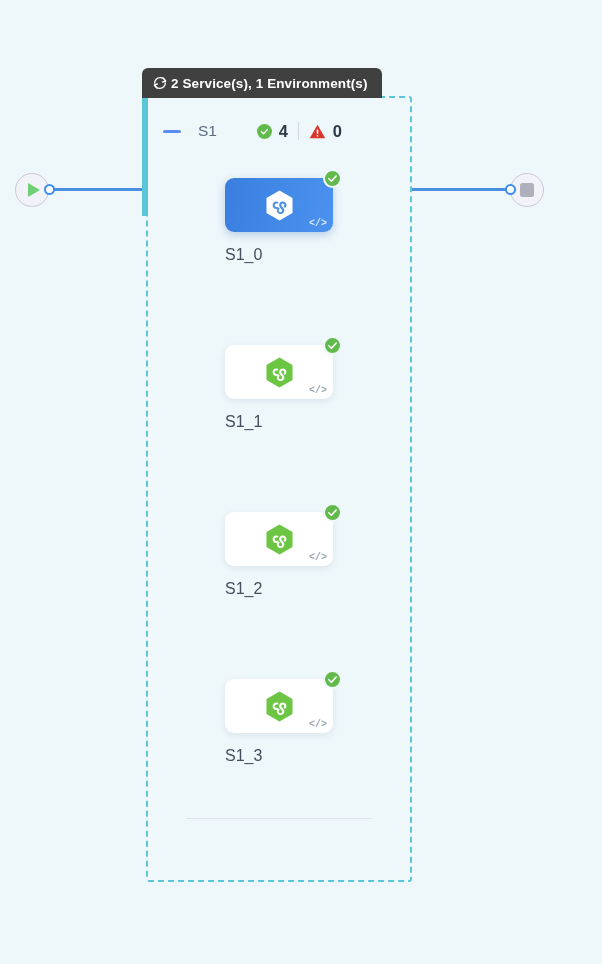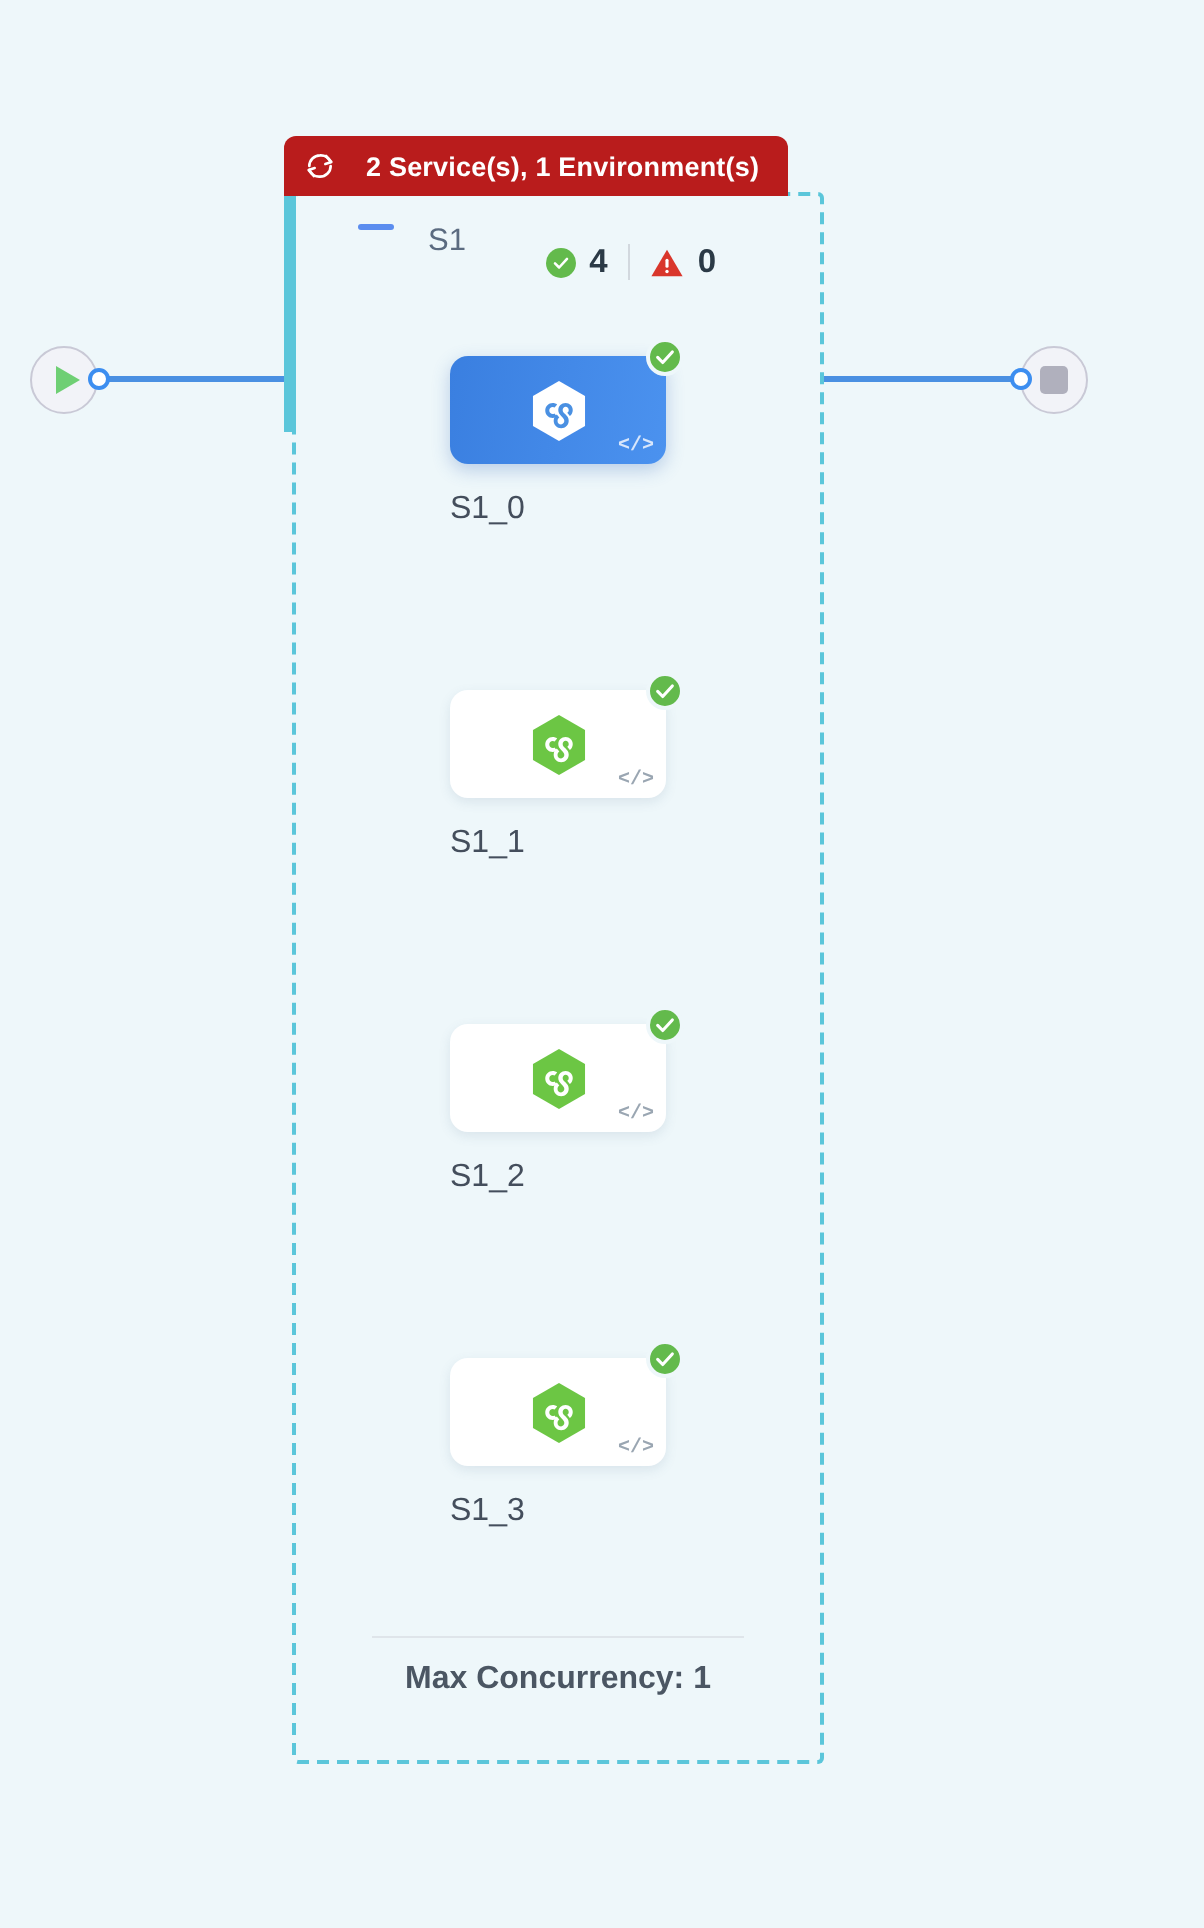--- a/index.html
+++ b/index.html
@@ -37,46 +37,46 @@
   .conn {
     position: absolute; height: 2.6px; background: #4a90e2; z-index: 1;
   }
   .conn.l { left: 53px;  top: 188px; width: 95px; }
   .conn.r { left: 412px; top: 188px; width: 95px; }
 
   
   .group-header {
     position: absolute; left: 142px; top: 68px;
     height: 30px; padding: 0 14px 0 10px;
-    background: #b91c1c; color: #ffffff;
+    background: #404040; color: #ffffff;
     border-radius: 6px 6px 0 0;
-    display: flex; align-items: center; gap: 15px;
+    display: flex; align-items: center; gap: 3px;
     font-size: 13.5px; font-weight: bold; letter-spacing: .1px;
     white-space: nowrap; z-index: 3;
   }
   .cycle-icon { width: 16px; height: 16px; display: block; }
 
   .group-rail {
     position: absolute; left: 142px; top: 96px;
     width: 6px; height: 120px; background: #5bc6da; z-index: 2;
   }
 
   .group-box {
     position: absolute; left: 146px; top: 96px;
     width: 266px; height: 786px;
     border: 2.2px dashed #5bc6da;
     border-radius: 3px;
     background: transparent;
   }
 
   
   .svc-row {
-    position: absolute; left: 146px; top: 112px;
+    position: absolute; left: 130px; top: 112px;
     width: 266px; height: 38px;
-    display: flex; 
+    display: flex; align-items: center;
   }
   .collapse-btn {
     width: 18px; height: 3px; background: #5b8def; border-radius: 2px;
     margin-left: 33px; cursor: pointer;
   }
   .svc-name {
     margin-left: 17px; font-size: 15.5px; color: #5b6b80; font-weight: normal;
   }
   .counts { margin-left: auto; margin-right: 54px; display: flex; align-items: center; gap: 7px; }
   .chk-badge {
@@ -244,15 +244,14 @@
         <svg viewBox="0 0 24 24" fill="none" stroke="#ffffff" stroke-width="3.4" stroke-linecap="round" stroke-linejoin="round">
           <polyline points="4 12.5 9.5 18 20 6.5"></polyline>
         </svg>
       </span>
       <span class="code-glyph">&lt;/&gt;</span>
     </div>
     <div class="node-label">S1_3</div>
   </div>
 
   <div class="footer-divider"></div>
-  <div class="footer-text">Max Concurrency: 1</div>
 
 </div>
 
 </body></html>

